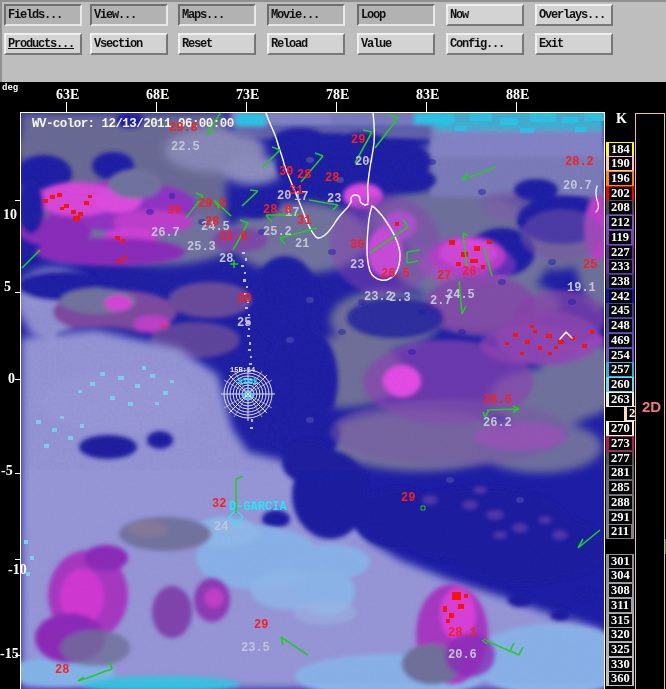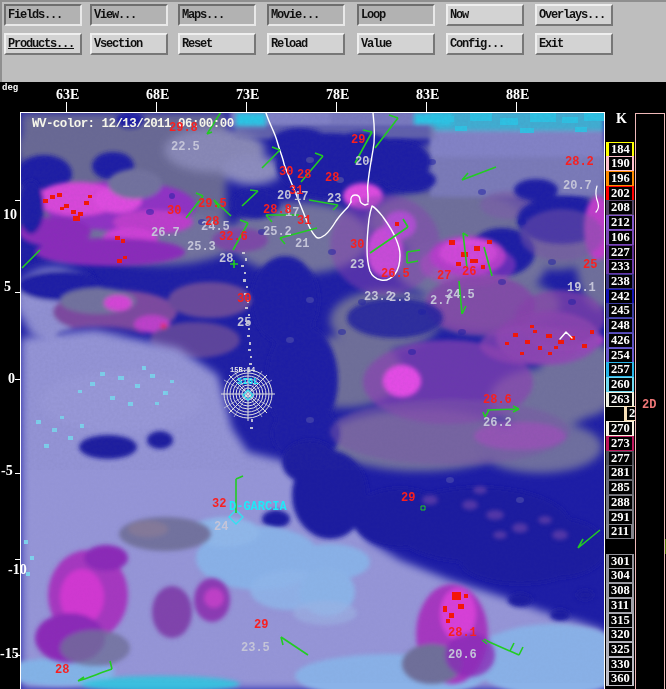--- a/index.html
+++ b/index.html
@@ -20,22 +20,22 @@
   #status span{position:absolute;top:4px;white-space:pre;}
   .wlab{position:absolute;color:#fff;font-weight:bold;font-size:14px;
         font-family:"Liberation Serif",serif;}
   .tick{position:absolute;background:#fff;}
   #cbar .seg{position:absolute;left:606px;width:28px;height:15px;}
   #cbar .seg span{position:absolute;left:3px;top:1px;background:#000;color:#fff;
       font-family:"Liberation Serif",serif;font-weight:bold;font-size:12.5px;line-height:13px;
       padding:0 2px;letter-spacing:0px;}
   #pinkbox{position:absolute;left:635px;top:113px;width:28px;height:578px;
       border:1px solid #efb9b9;background:#000;}
-  #twod{position:absolute;left:642px;top:398px;color:#f07878;font-family:Liberation Mono, monospace;
-      font-weight:bold;font-size:12px;}
+  #twod{position:absolute;left:642px;top:398px;color:#f07878;font-family:Liberation Sans, sans-serif;
+      font-weight:bold;font-size:15px;}
 </style>
 </head>
 <body>
 <div id="root">
   <div id="panel"></div>
   <div id="buttons">
       <div class="btn sunken" style="left: 4px; top: 4px;">Fields...</div>
       <div class="btn sunken" style="left: 90px; top: 4px;">View...</div>
       <div class="btn sunken" style="left: 178px; top: 4px;">Maps...</div>
       <div class="btn sunken" style="left: 267px; top: 4px;">Movie...</div>
@@ -517,42 +517,42 @@
       <div class="seg" style="top: 185.66px; background: rgb(255, 0, 0);">
         <span>202</span>
       </div>
       <div class="seg" style="top: 200.38px; background: rgb(85, 68, 102);">
         <span>208</span>
       </div>
       <div class="seg" style="top: 215.1px; background: rgb(128, 84, 200);">
         <span>212</span>
       </div>
       <div class="seg" style="top: 229.82px; background: rgb(122, 72, 184);">
-        <span>106</span>
+        <span>119</span>
       </div>
       <div class="seg" style="top: 244.54px; background: rgb(92, 44, 148);">
         <span>227</span>
       </div>
       <div class="seg" style="top: 259.26px; background: rgb(104, 56, 168);">
         <span>233</span>
       </div>
       <div class="seg" style="top: 273.98px; background: rgb(60, 52, 136);">
         <span>238</span>
       </div>
       <div class="seg" style="top: 288.7px; background: rgb(20, 20, 180);">
         <span>242</span>
       </div>
       <div class="seg" style="top: 303.42px; background: rgb(60, 60, 160);">
         <span>245</span>
       </div>
       <div class="seg" style="top: 318.14px; background: rgb(80, 72, 176);">
         <span>248</span>
       </div>
       <div class="seg" style="top: 332.86px; background: rgb(92, 80, 192);">
-        <span>426</span>
+        <span>469</span>
       </div>
       <div class="seg" style="top: 347.58px; background: rgb(104, 88, 204);">
         <span>254</span>
       </div>
       <div class="seg" style="top: 362.3px; background: rgb(40, 180, 232);">
         <span>257</span>
       </div>
       <div class="seg" style="top: 377.02px; background: rgb(112, 216, 240);">
         <span>260</span>
       </div>

